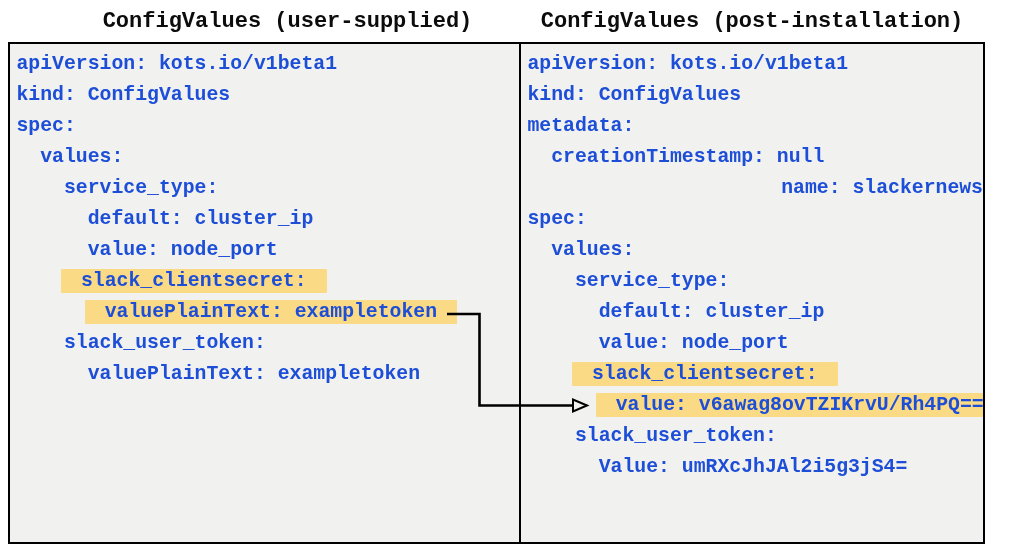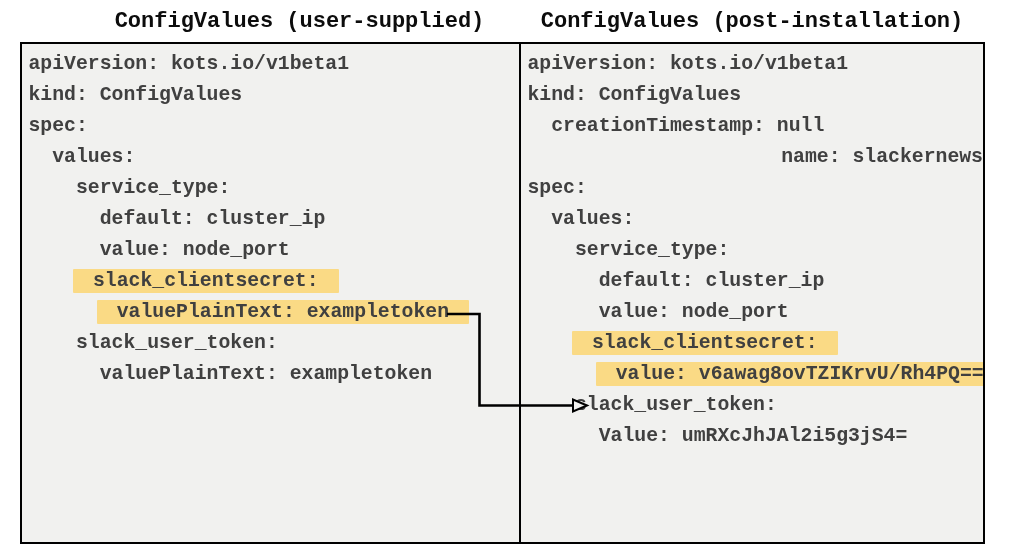--- a/index.html
+++ b/index.html
@@ -12,21 +12,21 @@
     width: 1019px;
     height: 559px;
     background: #ffffff;
     overflow: hidden;
     font-family: "Liberation Mono", monospace;
   }
   .column {
     position: absolute;
     top: 0;
   }
-  .col-left  { left: 20px;   width: 559px; }
+  .col-left  { left: 8px;   width: 559px; }
   .col-right { left: 519px; width: 466px; }
   .panel-title {
     height: 42px;
     display: flex;
     align-items: center;
     justify-content: center;
     font-weight: bold;
     font-size: 22px;
     letter-spacing: 0;
     color: #0c0c0c;
@@ -39,21 +39,21 @@
     border: 2.5px solid var(--border-color, #000000);
     padding: 5px 0 0 6.5px;
     overflow: hidden;
   }
   .line {
     line-height: 31px;
     height: 31px;
     white-space: pre;
     font-weight: bold;
     font-size: 19.8px;
-    color: #404040;
+    color: #1d4ed8;
   }
   .line span { border-radius: 1px; }
   .hl {
     background: var(--hl, #fada85);
     padding: 1px 20px;
     margin-left: -3px;
   }
   .arrow-overlay {
     position: absolute;
     left: 0;
@@ -85,20 +85,21 @@
         </div>
     </div>
   </div>
 
   <div class="column col-right">
     <div class="panel-title">ConfigValues (post-installation)</div>
     <div class="panel">
       <div class="code" id="right-code">
           <div class="line" style="padding-left: 0ch;"><span>apiVersion: kots.io/v1beta1</span></div>
           <div class="line" style="padding-left: 0ch;"><span>kind: ConfigValues</span></div>
+          <div class="line" style="padding-left: 0ch;"><span>metadata:</span></div>
           <div class="line" style="padding-left: 2ch;"><span>creationTimestamp: null</span></div>
           <div class="line" style="padding-left: 2ch; text-align: right;"><span>name: slackernews</span></div>
           <div class="line" style="padding-left: 0ch;"><span>spec:</span></div>
           <div class="line" style="padding-left: 2ch;"><span>values:</span></div>
           <div class="line" style="padding-left: 4ch;"><span>service_type:</span></div>
           <div class="line" style="padding-left: 6ch;"><span>default: cluster_ip</span></div>
           <div class="line" style="padding-left: 6ch;"><span>value: node_port</span></div>
           <div class="line" style="padding-left: 4ch;"><span class="hl">slack_clientsecret:</span></div>
           <div class="line" style="padding-left: 6ch;"><span class="hl">value: v6awag8ovTZIKrvU/Rh4PQ==</span></div>
           <div class="line" style="padding-left: 4ch;"><span>slack_user_token:</span></div>

